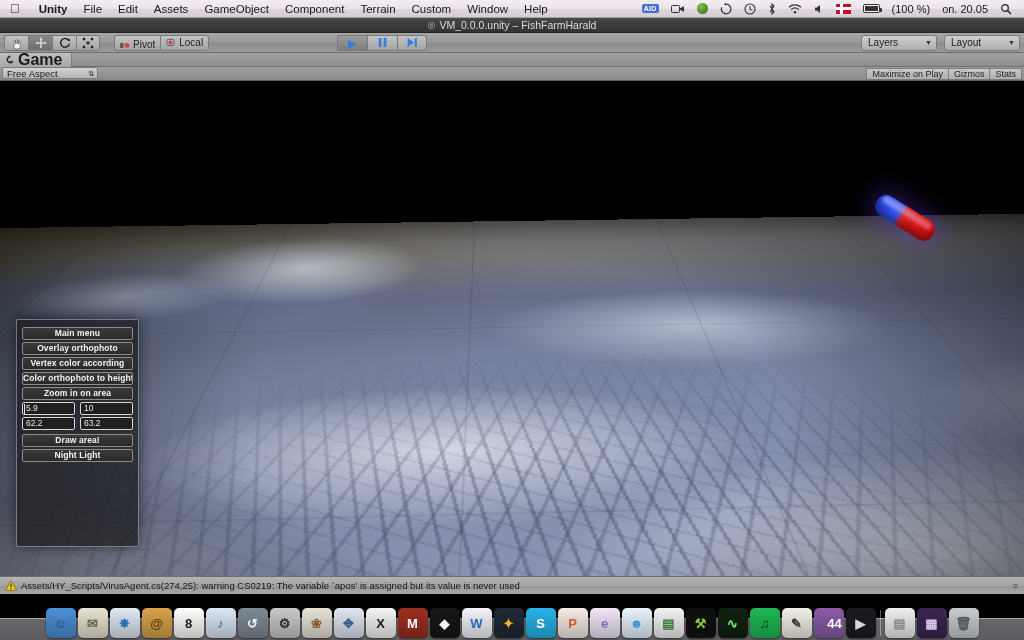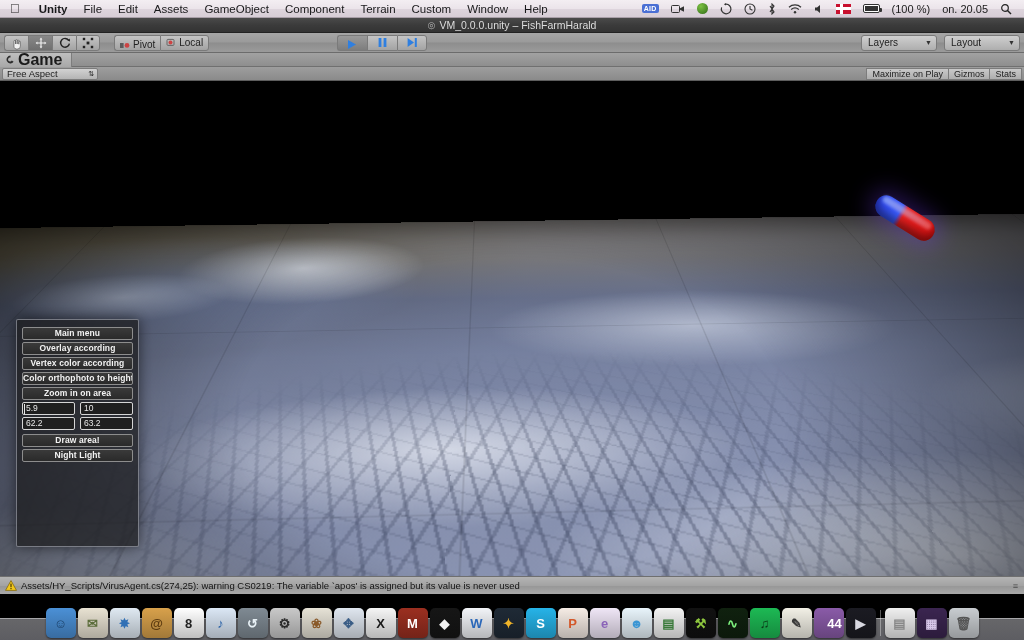--- a/index.html
+++ b/index.html
@@ -91,21 +91,21 @@
   }
   .gametab .tab{
     display:flex;align-items:center;gap:3px;height:14px;padding:0 9px 0 6px;
     background:linear-gradient(to bottom,#bfbfbf,#a8a8a8);
     font-size:16px;color:#1b1b1b;border-right:1px solid #7d7d7d;font-weight:bold;
   }
   .gamebar {
     position:absolute; left:0; top:67px; width:1024px; height:14px;
     background: linear-gradient(to bottom,#9e9e9e,#8a8a8a);
     border-bottom:1px solid #5d5d5d;
-    display:flex; align-items:center; padding:0 2px;
+    display:flex; padding:0 2px;
   }
   .gamebar .popup{
     height:12px; min-width:96px; background:linear-gradient(to bottom,#d2d2d2,#b4b4b4);
     border:1px solid #7c7c7c; border-radius:2px;
     display:flex; align-items:center; justify-content:space-between;
     font-size:9.5px; color:#1c1c1c; padding:0 3px 0 4px;
   }
   .gamebar .right{ margin-left:auto; display:flex; align-items:center; }
   .gamebar .tbtn{
     height:12px; padding:0 5px; font-size:9px; color:#1c1c1c;
@@ -454,21 +454,21 @@
       <div class="gridlines"></div>
       <div class="terrain-edge"></div>
     </div>
 
     <div class="vignette"></div>
 
     <div class="capsule"></div>
 
     <div class="gamepanel">
       <button class="gbtn">Main menu</button>
-      <button class="gbtn">Overlay according</button>
+      <button class="gbtn">Overlay orthophoto</button>
       <button class="gbtn">Vertex color according</button>
       <button class="gbtn">Color orthophoto to height</button>
       <button class="gbtn">Zoom in on area</button>
 
       <div class="fieldrow">
         <div class="gfield focused">5.9</div>
         <div class="gfield">10</div>
       </div>
       <div class="fieldrow">
         <div class="gfield">62.2</div>

